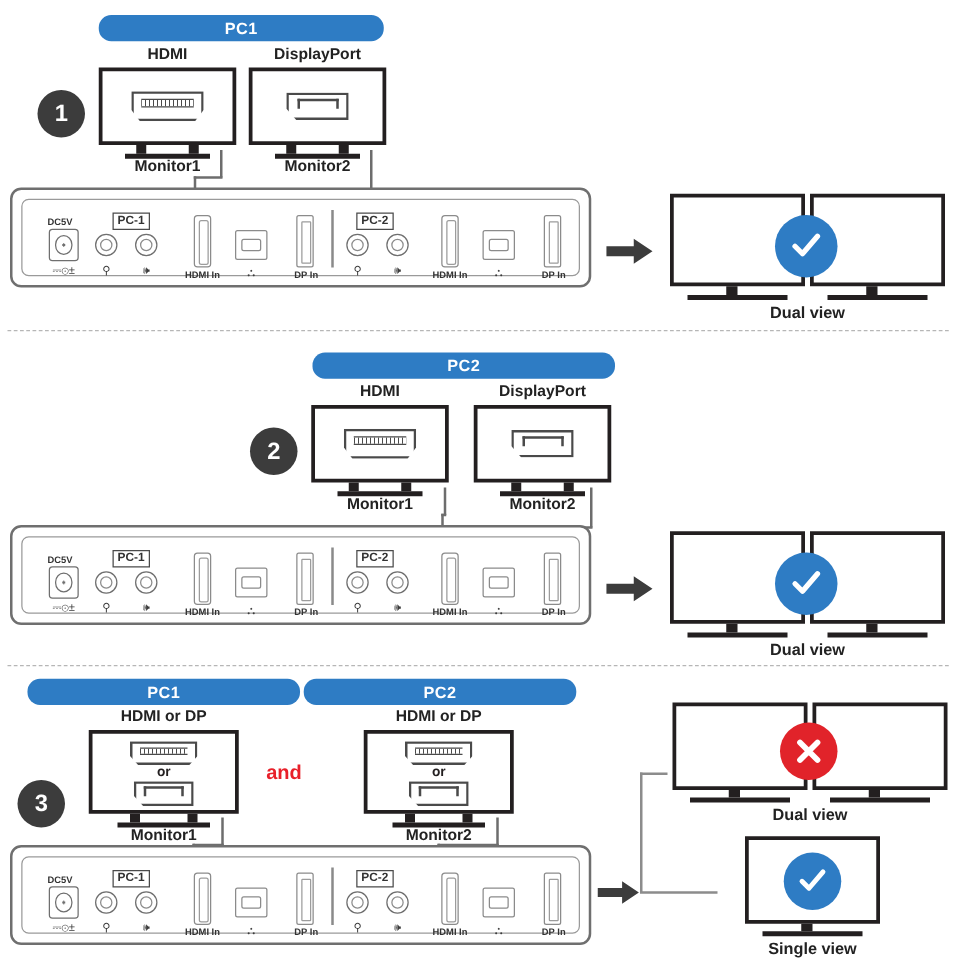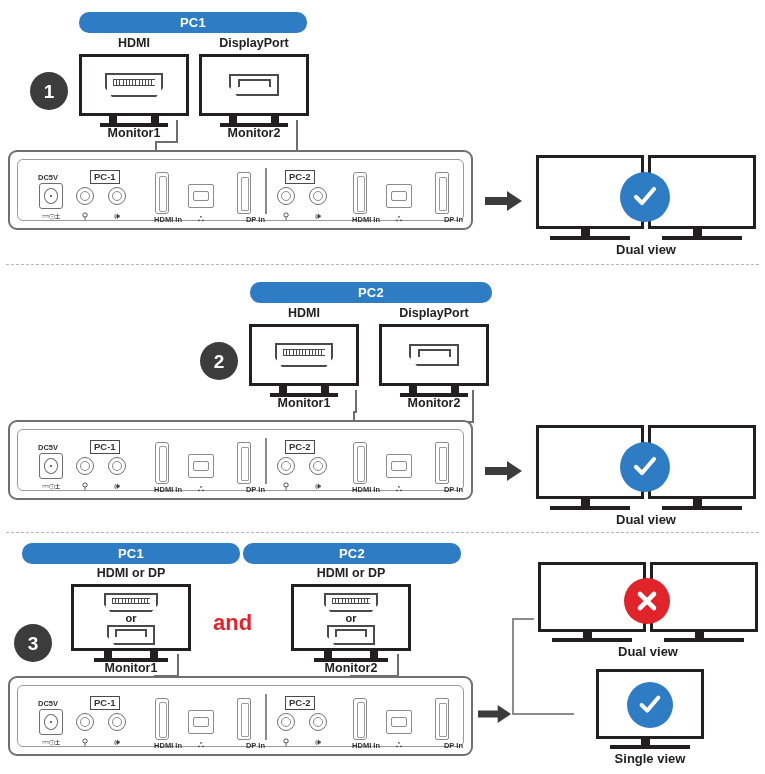--- a/index.html
+++ b/index.html
@@ -86,21 +86,21 @@
   }
   .dp-slot {
     position:absolute; left:17%; top:22%; width:66%; height:36%;
     border:2px solid #4a4a4a; border-bottom:none; background:#fff;
   }
   .or-label {
     position:absolute; width:100%; text-align:center;
     font-size:11px; font-weight:bold; color:#231f20;
   }
   .and-label {
-    position:absolute; color:#e8202a; font-size:22px; font-weight:bold;
+    position:absolute; color:#e8202a; font-size:16px; font-weight:bold;
   }
 
   
   .cable { position:absolute; background:#6d6d6d; }
   .cable-v { width:2px; }
   .cable-h { height:2px; }
 
   
   .kvm { position:absolute; }
   .kvm-outer {
@@ -119,21 +119,21 @@
     font-size:9.5px; font-weight:bold; color:#333;
     padding:0px 3px; background:#fff; line-height:12px;
     white-space:nowrap;
   }
   .dc-text {
     position:absolute; font-size:7.5px; font-weight:bold; color:#333;
     white-space:nowrap;
   }
   .port-label {
     position:absolute; font-size:7.5px; font-weight:bold; color:#333;
-    white-space:nowrap; text-align:right;
+    white-space:nowrap; text-align:center;
   }
 
   
   .dc-jack {
     position:absolute; border:1.5px solid #6f6f6f; border-radius:3px;
     background:#fff; display:flex; align-items:center; justify-content:center;
   }
   .dc-jack::after {
     content:""; width:58%; height:58%; border-radius:50%;
     border:1.5px solid #6f6f6f;

